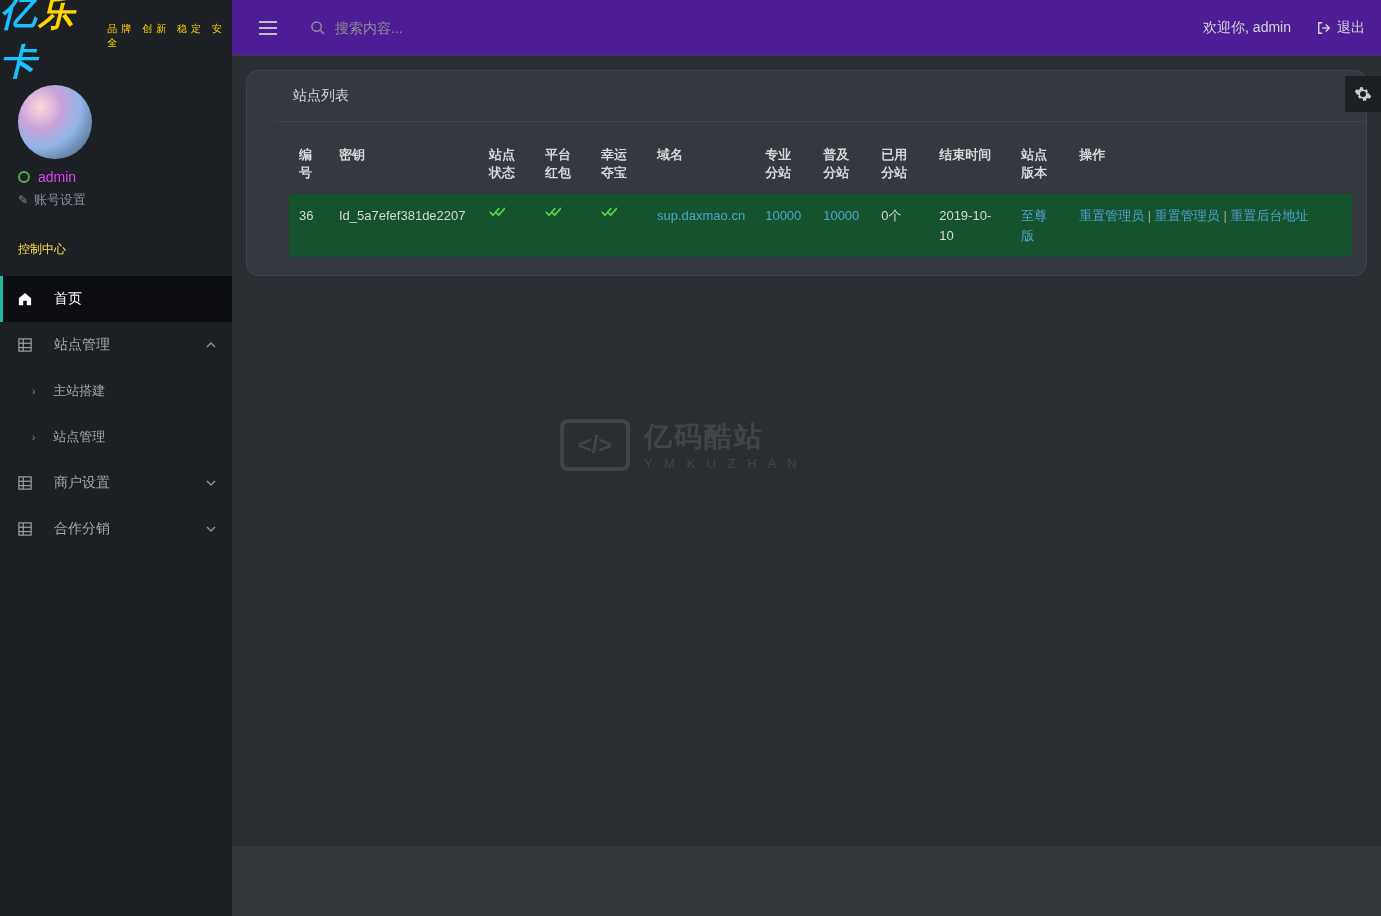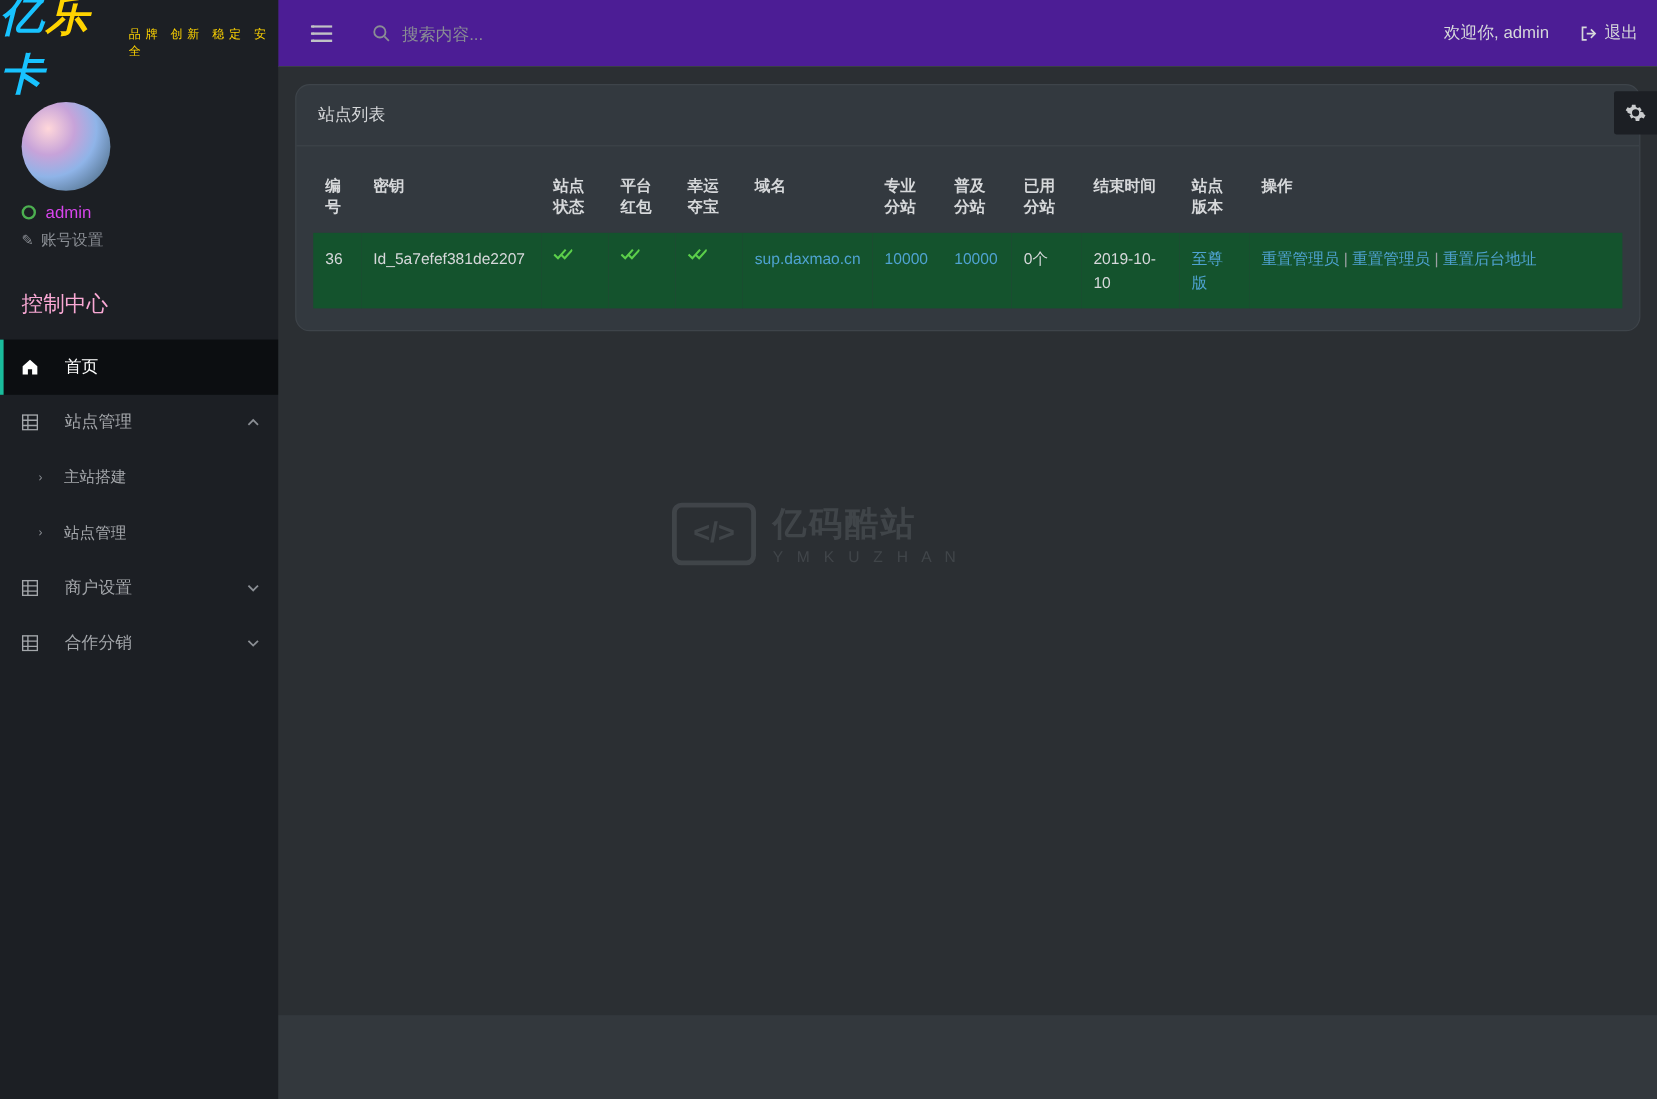--- a/index.html
+++ b/index.html
@@ -13,41 +13,41 @@
 .logo-text .c2 { color:#ffd400; }
 .logo-text .c3 { color:#18c3ff; }
 .logo-sub { font-size:10px; color:#ffd400; letter-spacing:4px; margin-top:-4px; }
 .profile { padding:10px 18px 14px 18px; }
 .avatar { width:74px; height:74px; border-radius:50%; background:radial-gradient(circle at 30% 30%, #ffd7da 0%, #c7a3d9 30%, #8fb4e8 55%, #5f7f9f 80%); margin-bottom:10px; }
 .user-line { display:flex; align-items:center; gap:8px; color:#d946ef; margin-bottom:6px; }
 .user-dot { width:12px; height:12px; border:2px solid #4caf50; border-radius:50%; display:inline-block; }
 .acct { color:#8a8e94; font-size:13px; display:flex; align-items:center; gap:6px; cursor:pointer; }
 .pencil { font-size:12px; }
 
-.nav-title { padding:18px 18px; color:#f9a8d4; font-size:18px; }
+.nav-title { padding:18px 18px; color:#fde047; font-size:12px; }
 .nav-item { display:flex; align-items:center; padding:14px 18px; color:#a4a7ab; cursor:pointer; position:relative; }
 .nav-item.active { background:#0c0e11; color:#fff; border-left:3px solid #1abc9c; padding-left:15px; }
 .nav-icon { width:22px; text-align:center; margin-right:14px; font-size:14px; }
 .nav-item .chev { position:absolute; right:16px; font-size:12px; color:#8a8e94; }
 .sub-item { padding:14px 18px 14px 32px; display:flex; align-items:center; color:#a4a7ab; cursor:pointer; font-size:13px; }
 .sub-item .chev-r { margin-right:18px; font-size:10px; color:#8a8e94; }
 
 
 .topbar { position:absolute; left:232px; top:0; right:0; height:56px; background:#4c1d95; display:flex; align-items:center; padding:0 16px; border-bottom:1px solid #3a3f45; }
 .menu-toggle { width:40px; height:40px; display:flex; align-items:center; justify-content:center; cursor:pointer; color:#c0c2c5; margin-right:22px; }
 .search { display:flex; align-items:center; gap:10px; color:#8a8e94; flex:1; }
 .search input { background:transparent; border:none; outline:none; color:#c9cbcd; font-size:14px; width:260px; }
 .search input::placeholder { color:#8a8e94; }
 .top-right { display:flex; align-items:center; gap:26px; color:#d6d8da; }
 .logout { display:flex; align-items:center; gap:6px; cursor:pointer; }
 
 
 .main { position:absolute; left:232px; top:56px; right:0; bottom:0; background:#2b2f33; padding:14px 14px 0 14px; }
 
-.panel { background:#33393f; border:1px solid #3e444a; border-radius:12px; }
+.panel { background:#33393f; border:1px solid #3e444a; border-radius:12px;padding-left:28px; }
 .panel-head { padding:16px 18px; color:#d6d8da; font-size:14px; border-bottom:1px solid #3e444a; }
 .panel-body { padding:12px 14px 18px 14px; }
 
 table { width:100%; border-collapse:collapse; font-size:13px; color:#d6d8da; }
 th { text-align:left; font-weight:bold; padding:12px 10px; vertical-align:top; line-height:1.4; }
 td { padding:12px 10px; vertical-align:top; line-height:1.5; }
 tbody tr { background:#14532d; }
 .link { color:#4fa3d1; cursor:pointer; }
 .sep { color:#9da0a4; }
 .check { color:#5bcf4a; font-size:14px; }

